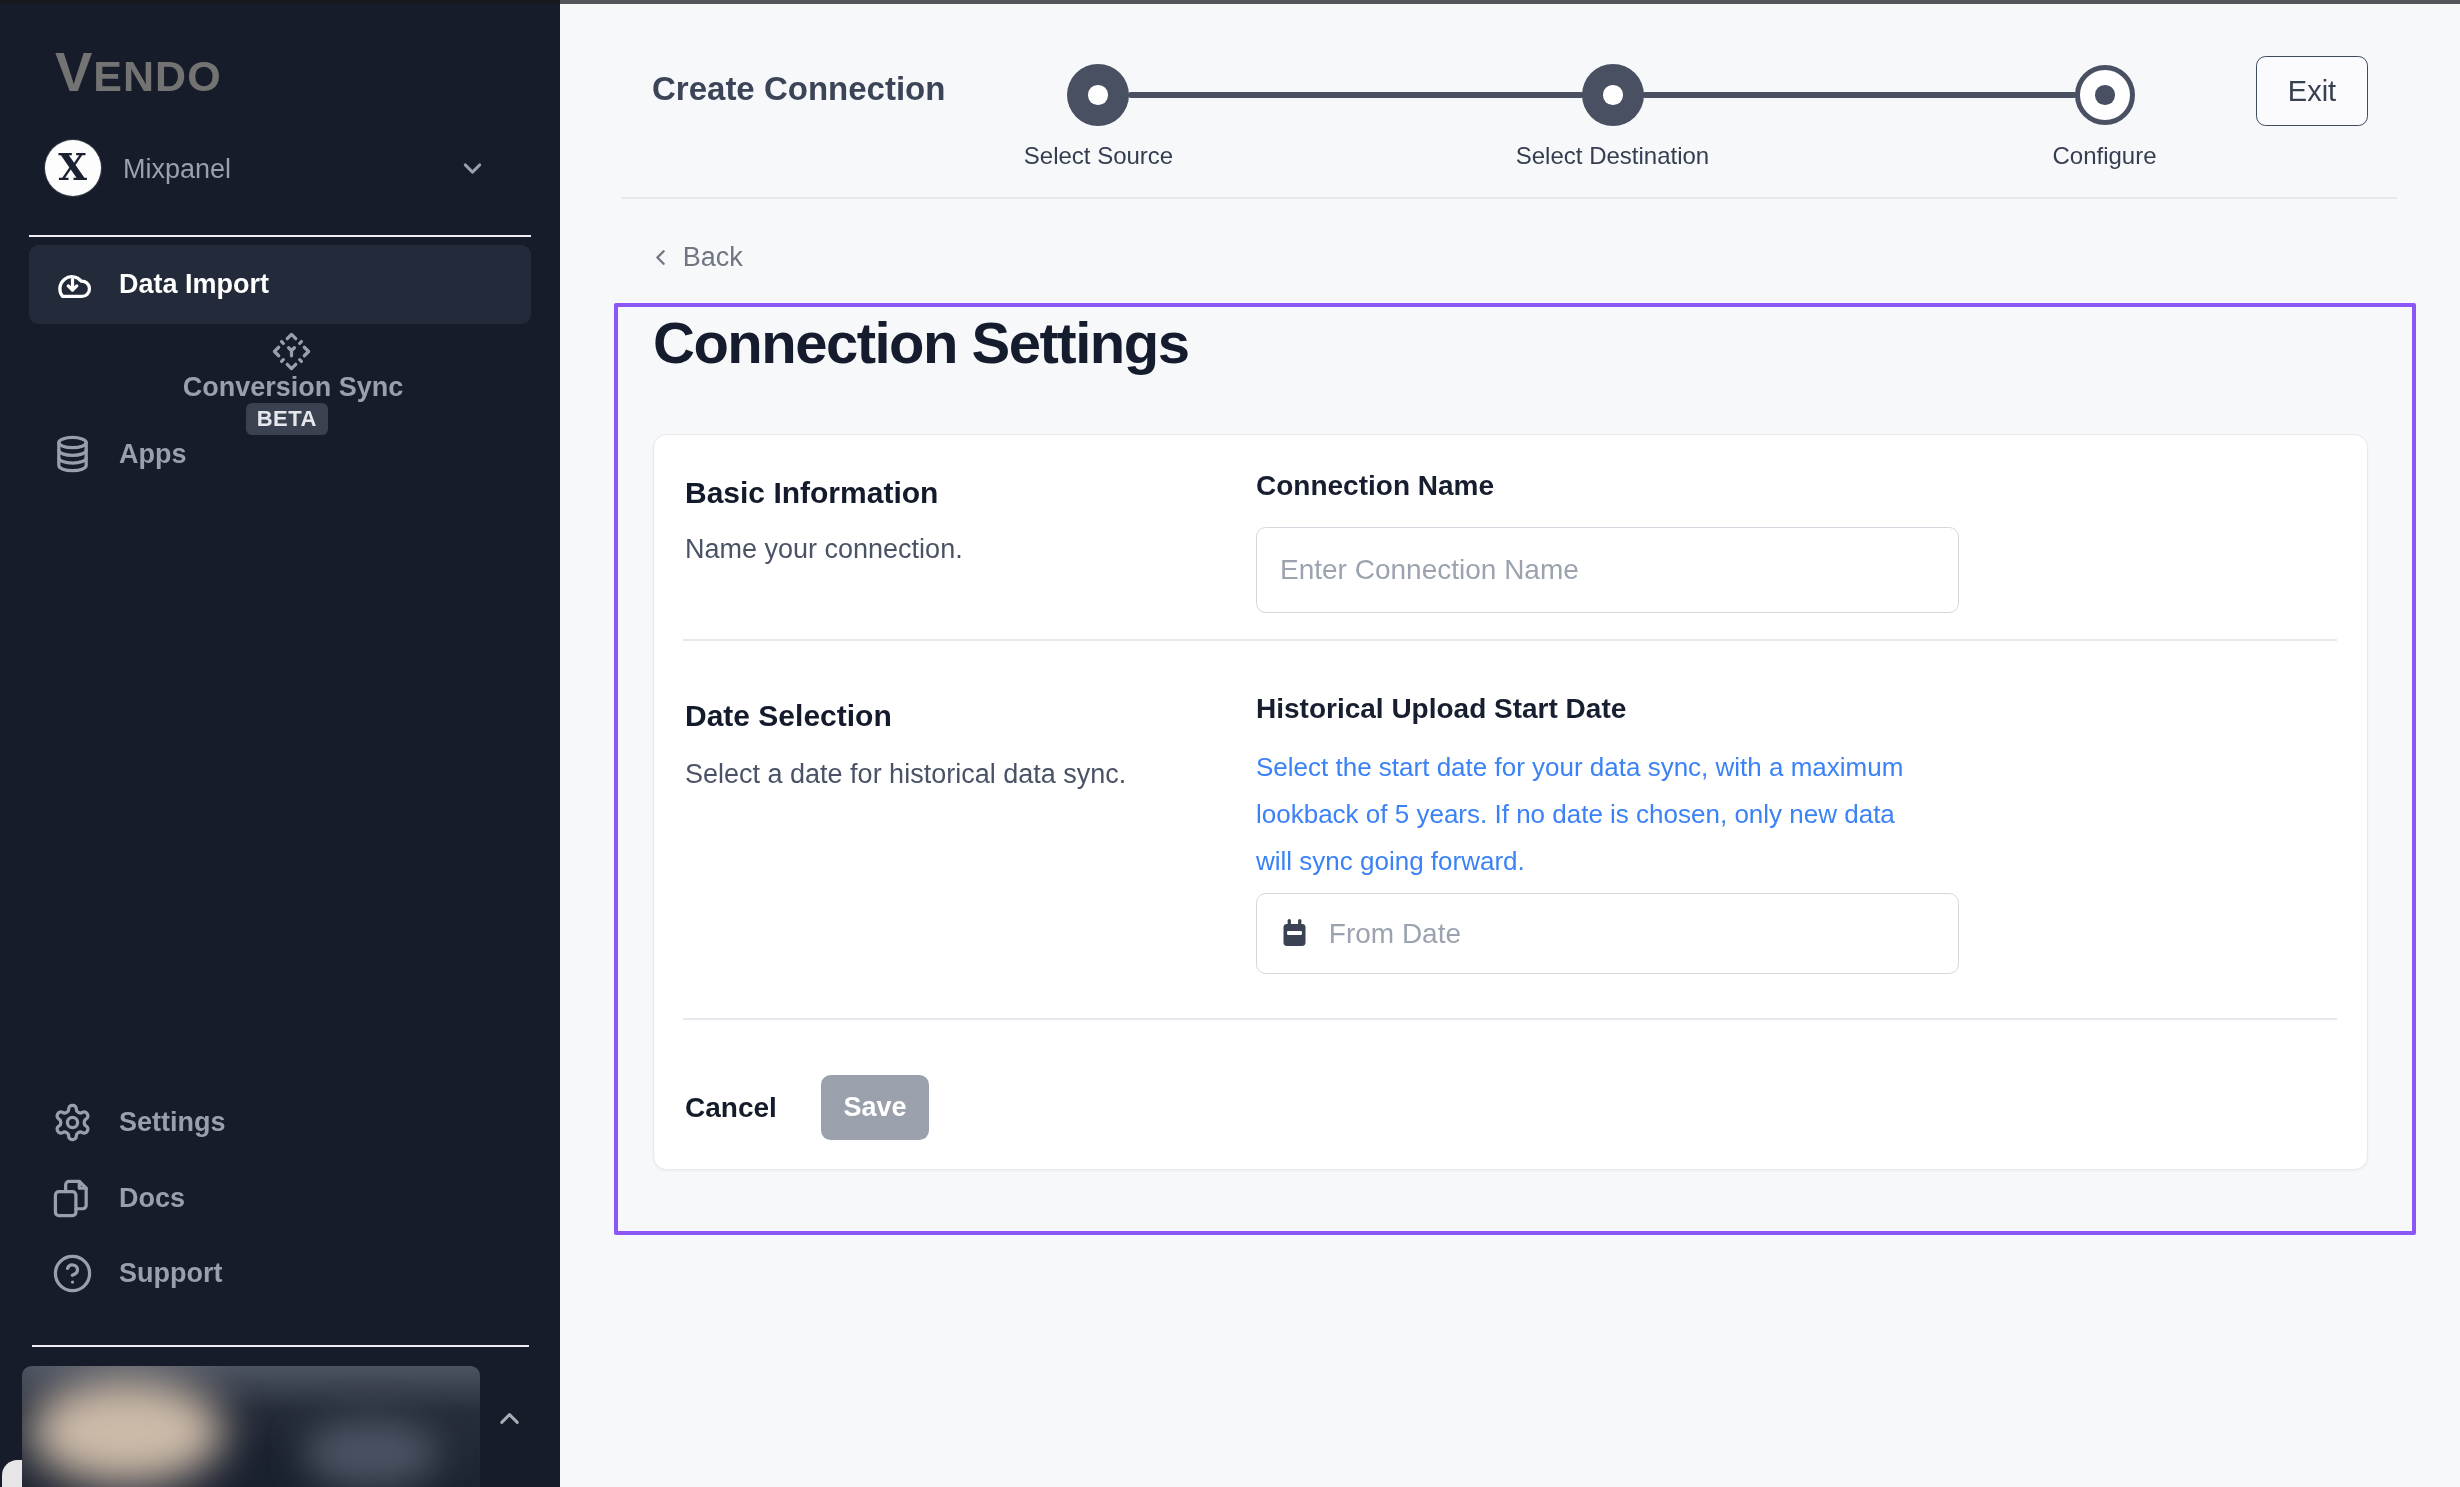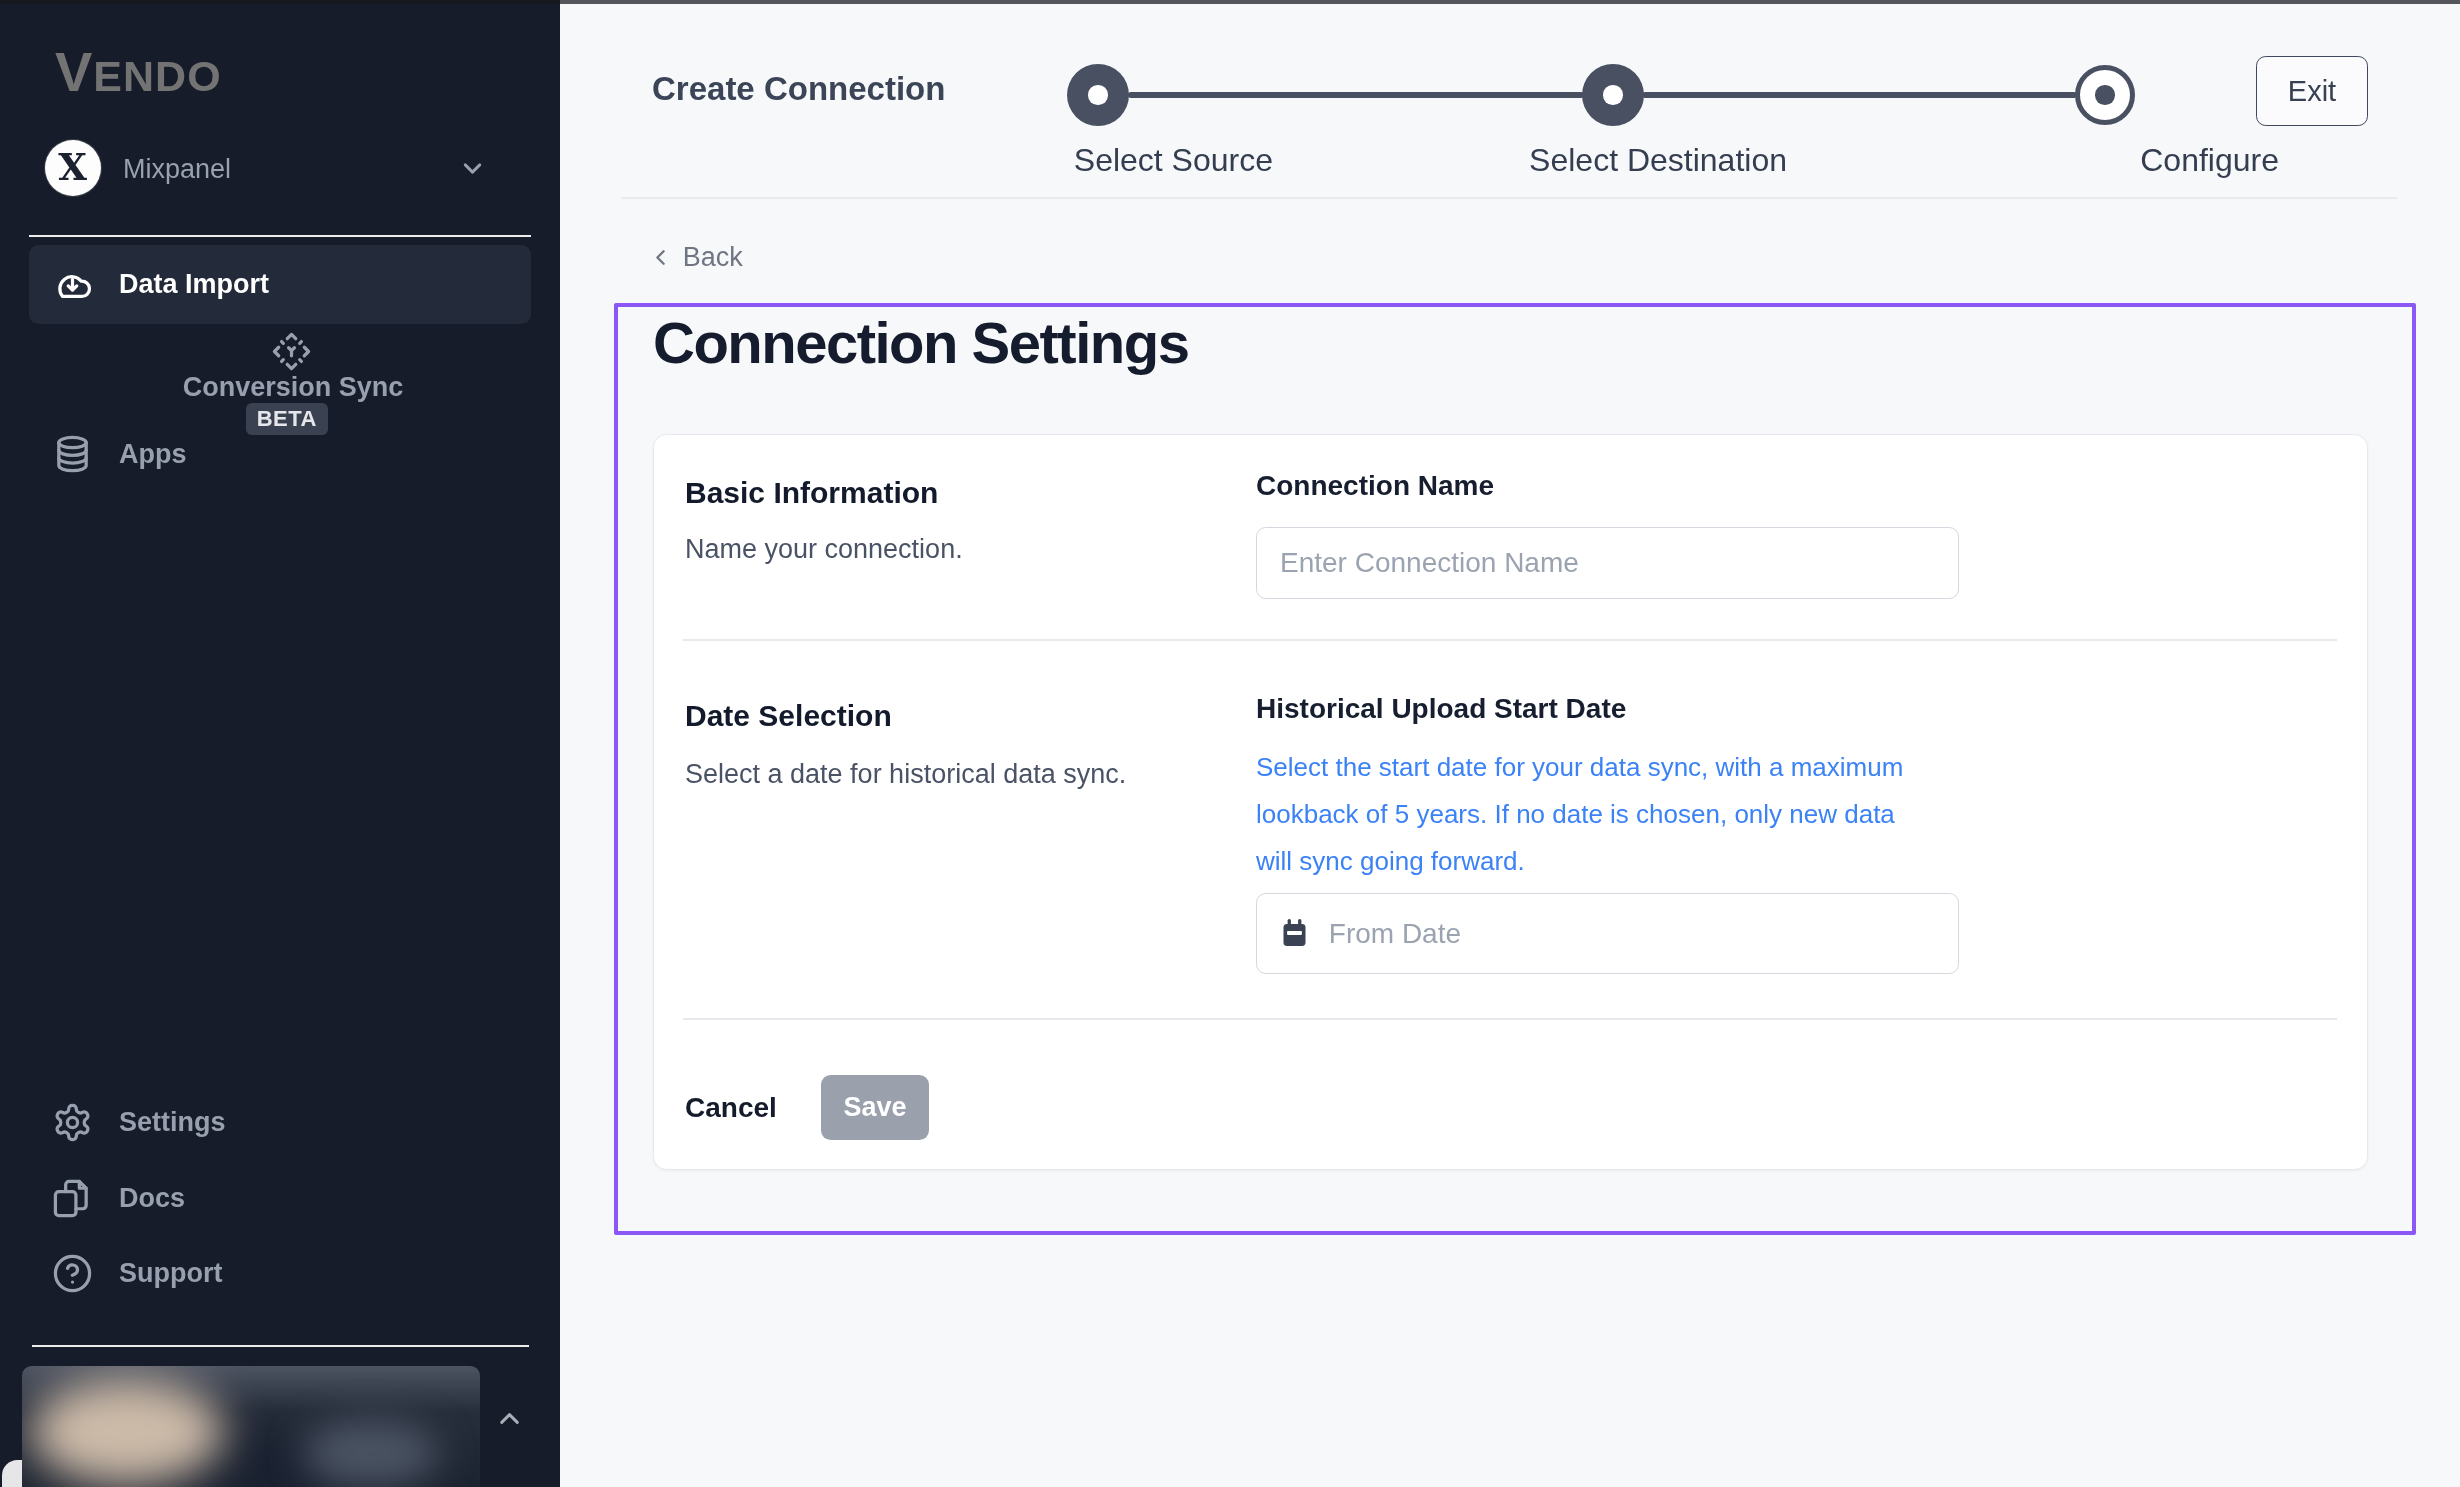--- a/index.html
+++ b/index.html
@@ -81,22 +81,22 @@
   }
   .step-dot-done::after { content:""; width:19.4px; height:19.4px; border-radius:50%; background:#ffffff; }
   .dot-1 { left:1067px; top:64px; } .dot-2 { left:1582px; top:64px; }
   .step-dot-current {
     left:2075px; top:65px; width:60px; height:60px; border-radius:50%;
     background:#ffffff; border:5.8px solid #485061;
     display:flex; align-items:center; justify-content:center;
   }
   .step-dot-current::after { content:""; width:19.4px; height:19.4px; border-radius:50%; background:#485061; }
   .step-label {
-    top:142px; width:349px; text-align:right;
-    font-size:32px; font-weight:500; color:#343e50; white-space:nowrap;
+    top:142px; width:349px; text-align:center;
+    font-size:24px; font-weight:500; color:#343e50; white-space:nowrap;
   }
   .slabel-1 { left:924px; } .slabel-2 { left:1438px; } .slabel-3 { left:1930px; }
 
   .exit-btn {
     left:2256px; top:56px; width:112px; height:70px;
     background:#fbfbfd; border:1.9px solid #3f4a5c; border-radius:9.7px;
     display:flex; align-items:center; justify-content:center;
     font-size:29px; font-weight:500; color:#374151; cursor:pointer;
   }
   .header-divider { left:621px; top:197px; width:1776px; height:1.9px; background:#e8eaee; }
@@ -122,21 +122,21 @@
     left:653px; top:434px; width:1715px; height:736px;
     background:#ffffff; border:1.9px solid #e7e9ee; border-radius:13.6px;
     box-shadow:0 1px 2.9px rgba(16,24,40,.05);
   }
   .card .abs { position:absolute; }
   .h-group { font-size:30px; font-weight:700; color:#131a2b; white-space:nowrap; }
   .desc { font-size:27px; color:#4a5366; white-space:nowrap; }
   .field-label { font-size:28px; font-weight:700; color:#171e2f; white-space:nowrap; }
 
   .text-input {
-    left:602px; top:92px; width:703px; height:72px;
+    left:602px; top:92px; width:703px; height:86px;
     border:1.9px solid #d4d8de; border-radius:9.7px; background:#fff;
     font-family:"Liberation Sans", sans-serif;
     font-size:28px; color:#1a2233; padding:12px 23px; outline:none;
   }
   .text-input::placeholder { color:#9ba3b0; }
 
   .card-hr { left:29px; width:1654px; height:1.9px; background:#e7e9ee; }
 
   .help-text { left:602px; top:309px; width:679px; font-size:26px; line-height:47px; color:#3b82f6; }
 

